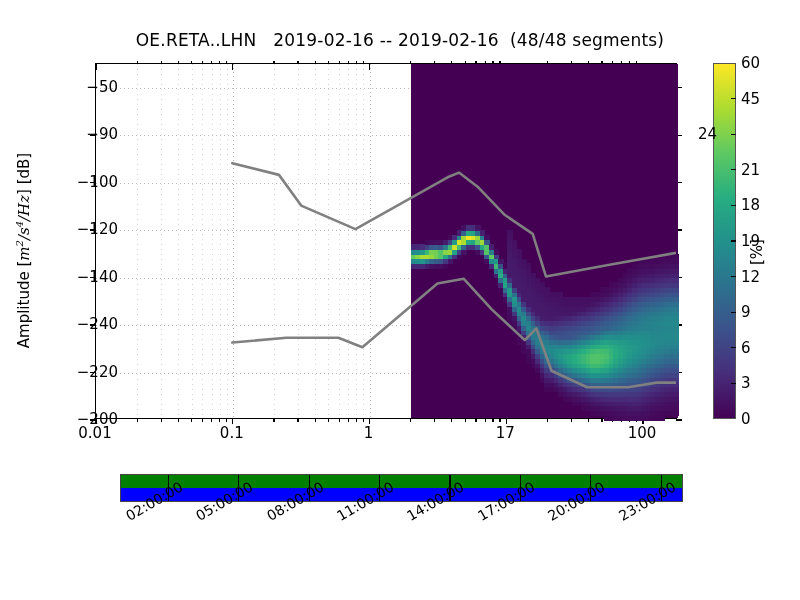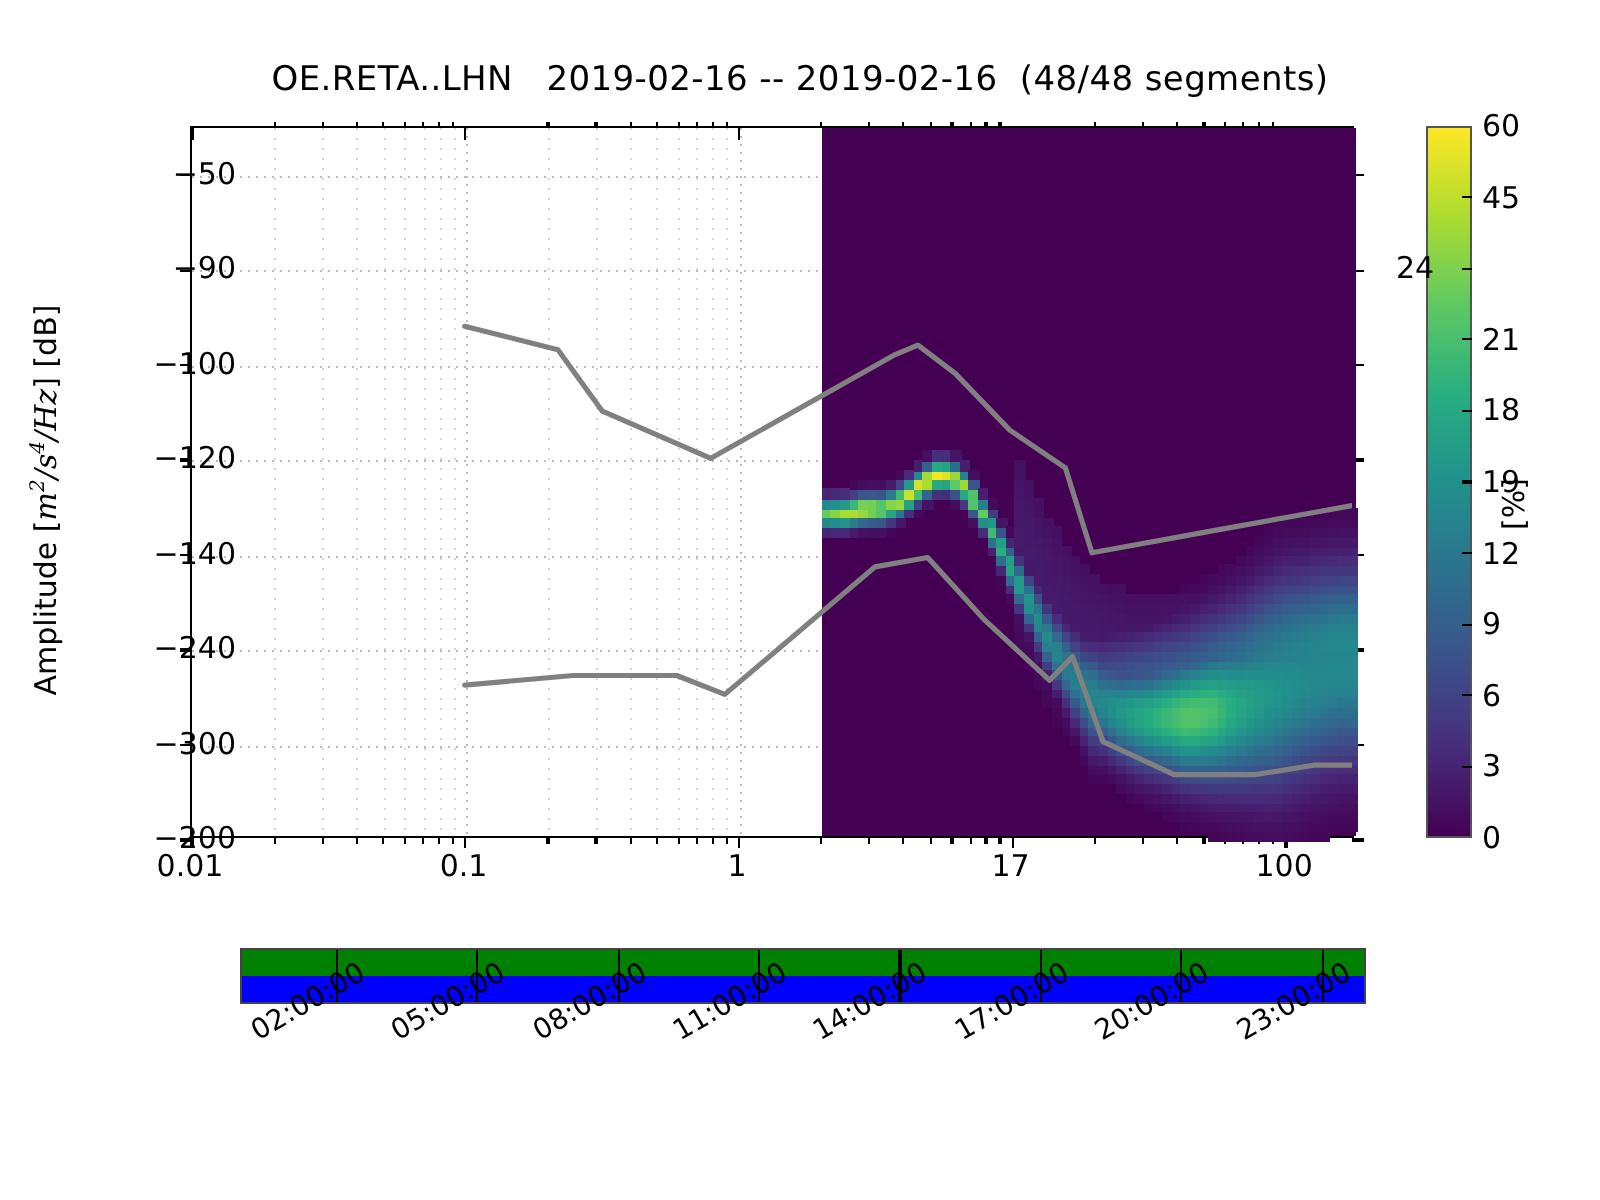--- a/index.html
+++ b/index.html
@@ -1291,21 +1291,21 @@
         <div style="position: absolute; left: 577.392px; width: 5.30836px; top: 189.867px; height: 5.44667px; background: rgb(68, 8, 90);"></div>
       </div>
     <svg class="curvelayer" id="curvelayer" viewBox="0 0 582 356" preserveAspectRatio="none">
         <path d="M136.8 99.7 L183.6 111.5 L205.9 142.4 L260.3 166.1 L352.8 113.9 L364.2 109.2 L382.9 123.4 L410.3 151.9 L438.2 170.9 L451.5 213.6 L516.7 201.7 L582.0 189.9" class="cvline" stroke="#808080"></path>
         <path d="M136.8 280.1 L191.2 275.3 L243.2 275.3 L267.3 284.8 L342.6 220.7 L369.1 216.0 L397.1 246.8 L430.3 277.7 L441.8 265.8 L457.1 308.5 L492.7 325.1 L533.8 325.1 L562.7 320.4 L582.0 320.4" class="cvline" stroke="#808080"></path>
       </svg>
   </div>
 
   <div id="yticks">
       <div class="ytick" style="top: 419px;">−200</div>
-      <div class="ytick" style="top: 371.533px;">−300</div>
+      <div class="ytick" style="top: 371.533px;">−220</div>
       <div class="ytick" style="top: 324.067px;">−240</div>
       <div class="ytick" style="top: 276.6px;">−140</div>
       <div class="ytick" style="top: 229.133px;">−120</div>
       <div class="ytick" style="top: 181.667px;">−100</div>
       <div class="ytick" style="top: 134.2px;">−90</div>
       <div class="ytick" style="top: 86.7333px;">−50</div>
     </div>
   <div id="xticks">
       <div class="xtick" style="left: 95px;">0.01</div>
       <div class="xtick" style="left: 231.771px;">0.1</div>

